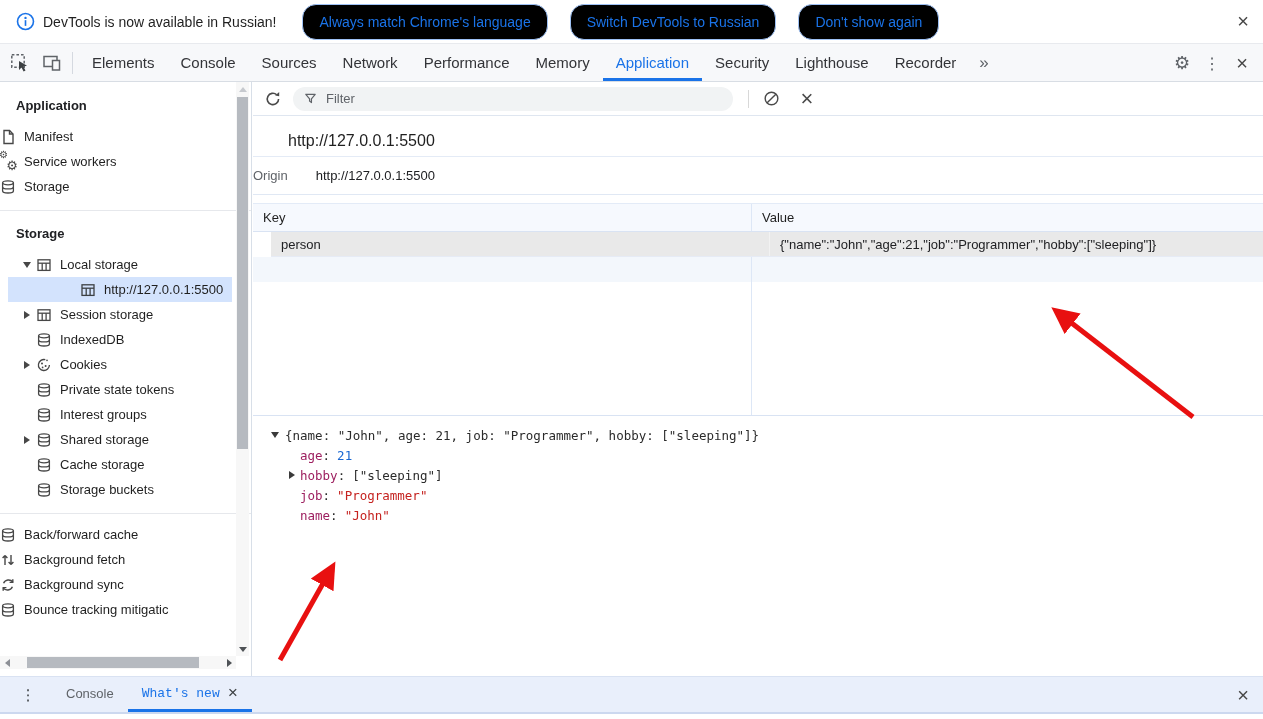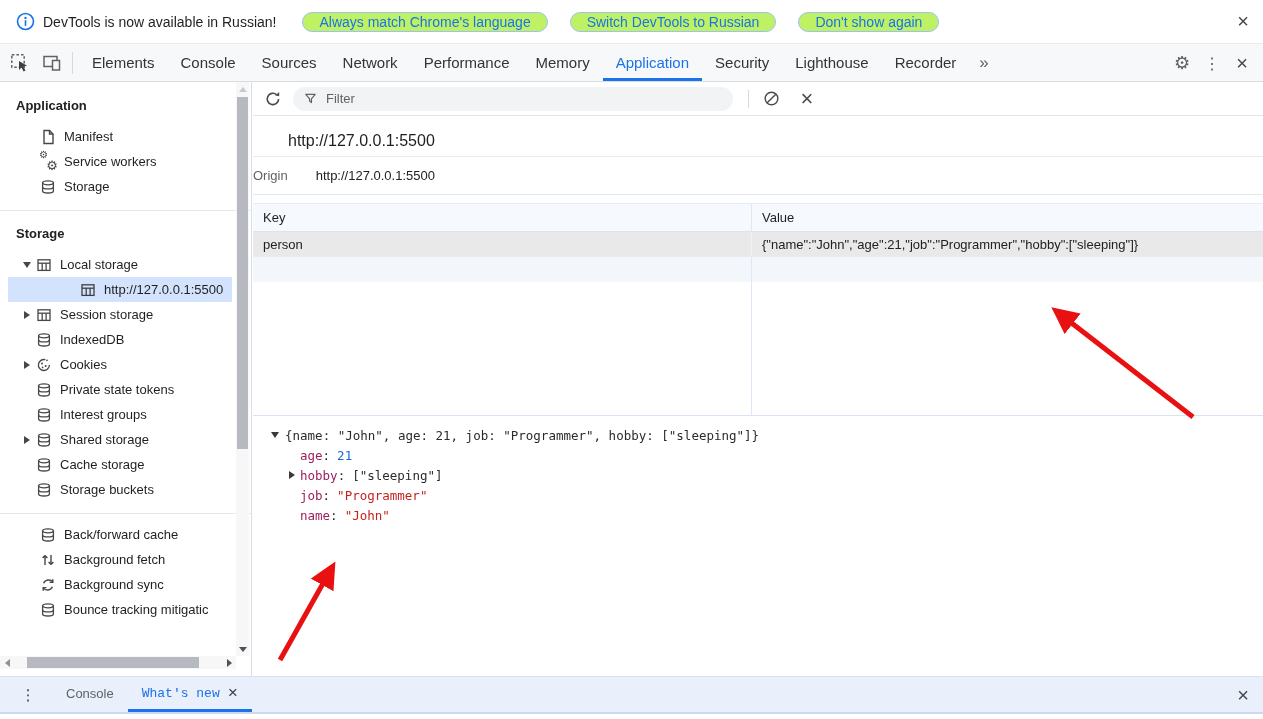--- a/index.html
+++ b/index.html
@@ -6,22 +6,22 @@
   html,body { background:#fff; }
   .screen {
     position:relative; width:1263px; height:719px; overflow:hidden;
     font-family:"Liberation Sans", sans-serif; color:#202124; background:#fff;
   }
   
   .banner { position:absolute; top:0; left:0; width:1263px; height:44px;
     display:flex; align-items:center; background:#fff; border-bottom:1px solid #e8eaee; }
   .banner .info { margin-left:16px; width:19px; height:19px; flex:0 0 auto; }
   .banner .btxt { margin-left:8px; font-size:14px; color:#1f1f1f; }
-  .pill { margin-left:22px; height:20px; padding:0 16px; display:flex; align-items:center;
-    border:1px solid #9ec1f5; border-radius:14px; background:#bef264; color:#1a73e8;
+  .pill { margin-left:22px; height:36px; padding:0 16px; display:flex; align-items:center;
+    border:1px solid #9ec1f5; border-radius:14px; background:#000000; color:#1a73e8;
     font-size:14px; cursor:pointer; white-space:nowrap; }
   .pill:first-of-type { margin-left:26px; }
   .xicon { color:#474747; font-size:20px; line-height:1; cursor:pointer; }
   .banner .xicon { position:absolute; right:14px; top:11px; }
   
   .tabbar { position:absolute; top:44px; left:0; width:1263px; height:38px;
     background:#f7f8fa; border-bottom:1px solid #d8dde4; display:flex; align-items:stretch; }
   .tool-ic { display:flex; align-items:center; justify-content:center; width:32px; cursor:pointer; }
   .tabbar .sep { width:1px; height:22px; background:#d5d9e0; align-self:center; margin:0 6px 0 4px; }
   .tab { display:flex; align-items:center; padding:0 13px; font-size:15px; color:#333438;
@@ -36,21 +36,21 @@
   .sidebar { position:absolute; top:82px; left:0; width:252px; height:594px;
     background:#fff; border-right:1px solid #d8dfe8; overflow:hidden; }
   .sec-title { margin-top:13px; padding-left:16px; height:20px; line-height:20px;
     font-size:13px; font-weight:bold; color:#202124; }
   .sec-title:first-child { margin-top:14px; }
   .side-gap { height:8px; }
   .divider { margin-top:11px; height:0; border-top:1px solid #e6e8ec; }
   .row { display:flex; align-items:center; height:25px; margin-right:19px; cursor:pointer; font-size:13px; color:#1f1f1f; }
   .row .tri-box { width:18px; display:flex; justify-content:center; flex:0 0 auto; }
   .row .icon { width:16px; height:16px; margin-right:8px; flex:0 0 auto; display:flex; align-items:center; justify-content:center; }
-  .row.plain { padding-left:40px; }
+  .row.plain { }
   .row.tree { padding-left:18px; }
   .row.child { padding-left:54px; margin-left:8px; }
   .row.selected { background:#d3e3fd; }
   .lbl { white-space:nowrap; overflow:hidden; }
   .tri-d { width:0; height:0; border-left:4.5px solid transparent; border-right:4.5px solid transparent; border-top:6px solid #474747; }
   .tri-r { width:0; height:0; border-top:4.5px solid transparent; border-bottom:4.5px solid transparent; border-left:6px solid #474747; }
   .gears { position:relative; width:16px; height:16px; color:#474747; }
   .gears .g1 { position:absolute; left:-1px; top:-5px; font-size:10px; }
   .gears .g2 { position:absolute; right:-2px; bottom:-3px; font-size:13px; }
   
@@ -79,21 +79,21 @@
   .origin-row { height:38px; display:flex; align-items:center; padding-left:0;
     border-bottom:1px solid #e0e8f4; font-size:13px; }
   .origin-row .olabel { color:#5f6368; }
   .origin-row .ovalue { margin-left:28px; color:#202124; }
   .kv { margin-top:8px; }
   .kv-row { display:grid; grid-template-columns:499px 1fr; }
   .kv-row > div { padding:0 0 0 10px; display:flex; align-items:center; font-size:13px; }
   .kv-head { height:29px; background:#f6f9fe; border-top:1px solid #e3ebf7; border-bottom:1px solid #d9e3f3; color:#1f1f1f; }
   .kv-head > div { border-right:1px solid #dde7f6; }
   .kv-head > div:last-child { border-right:none; }
-  .kv-sel { height:25px; background:#e9e9e9; border-bottom:1px solid #e6ebf5; }
+  .kv-sel { height:25px; background:#e9e9e9; border-bottom:1px solid #e6ebf5;margin-left:18px; }
   .kv-sel > div { border-right:1px solid #f2f2f2; height:100%; }
   .kv-sel > div:last-child { border-right:none; }
   .kv-stripe { height:25px; background:#f3f7fc; }
   .kv-stripe > div, .kv-empty > div { border-right:1px solid #dde7f6; height:100%; }
   .kv-stripe > div:last-child, .kv-empty > div:last-child { border-right:none; }
   .kv-empty { height:134px; background:#fff; border-bottom:1px solid #d9e3f3; }
   
   .preview { padding-top:9px; font-family:"DejaVu Sans Mono", monospace; font-size:12.5px; color:#2b2b2b; }
   .pv-line { height:20px; display:flex; align-items:center; padding-left:16px; white-space:nowrap; }
   .pv-line.childln { padding-left:33px; }

